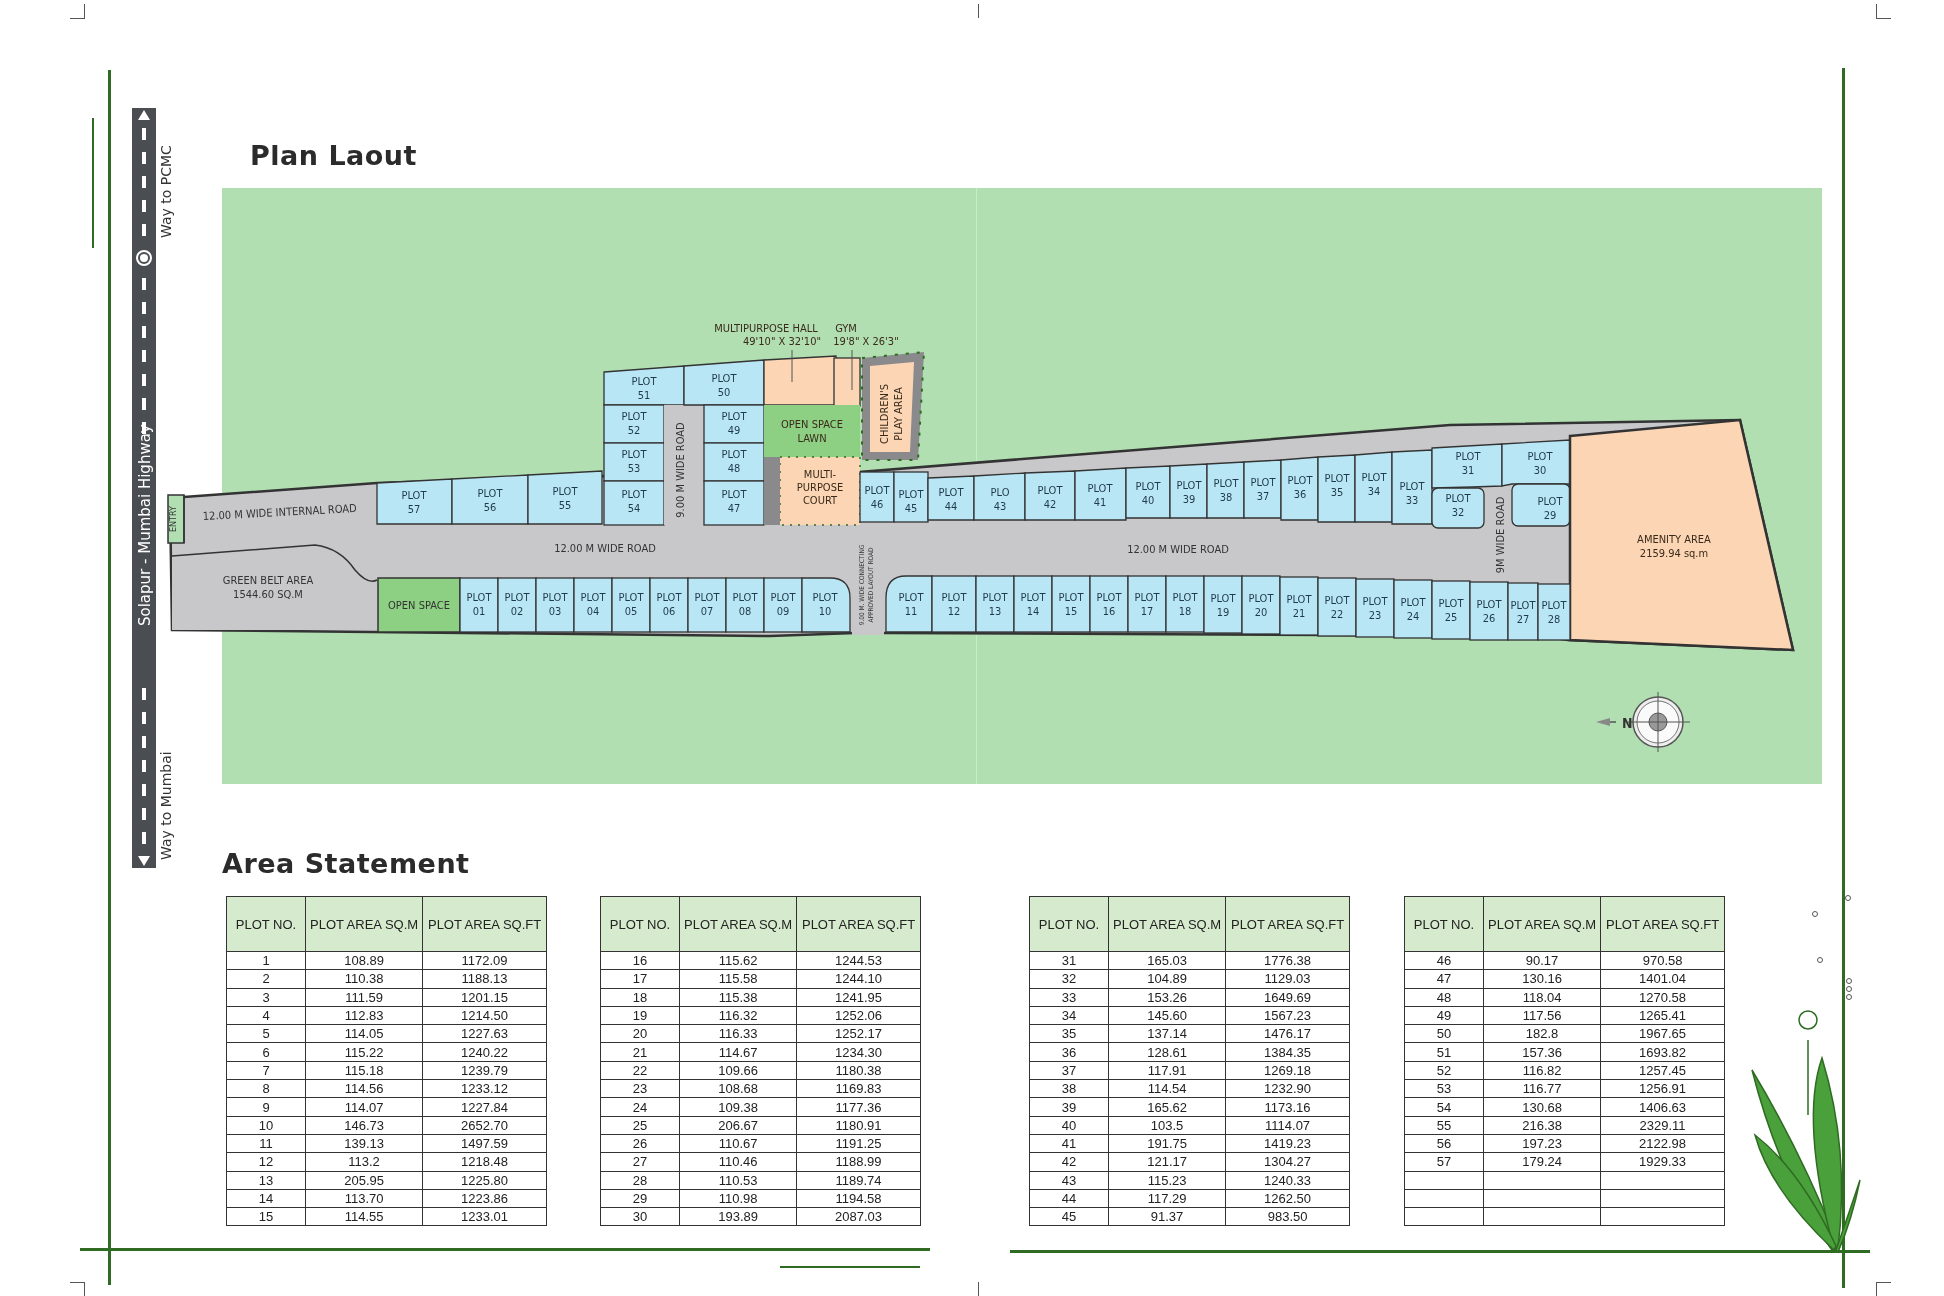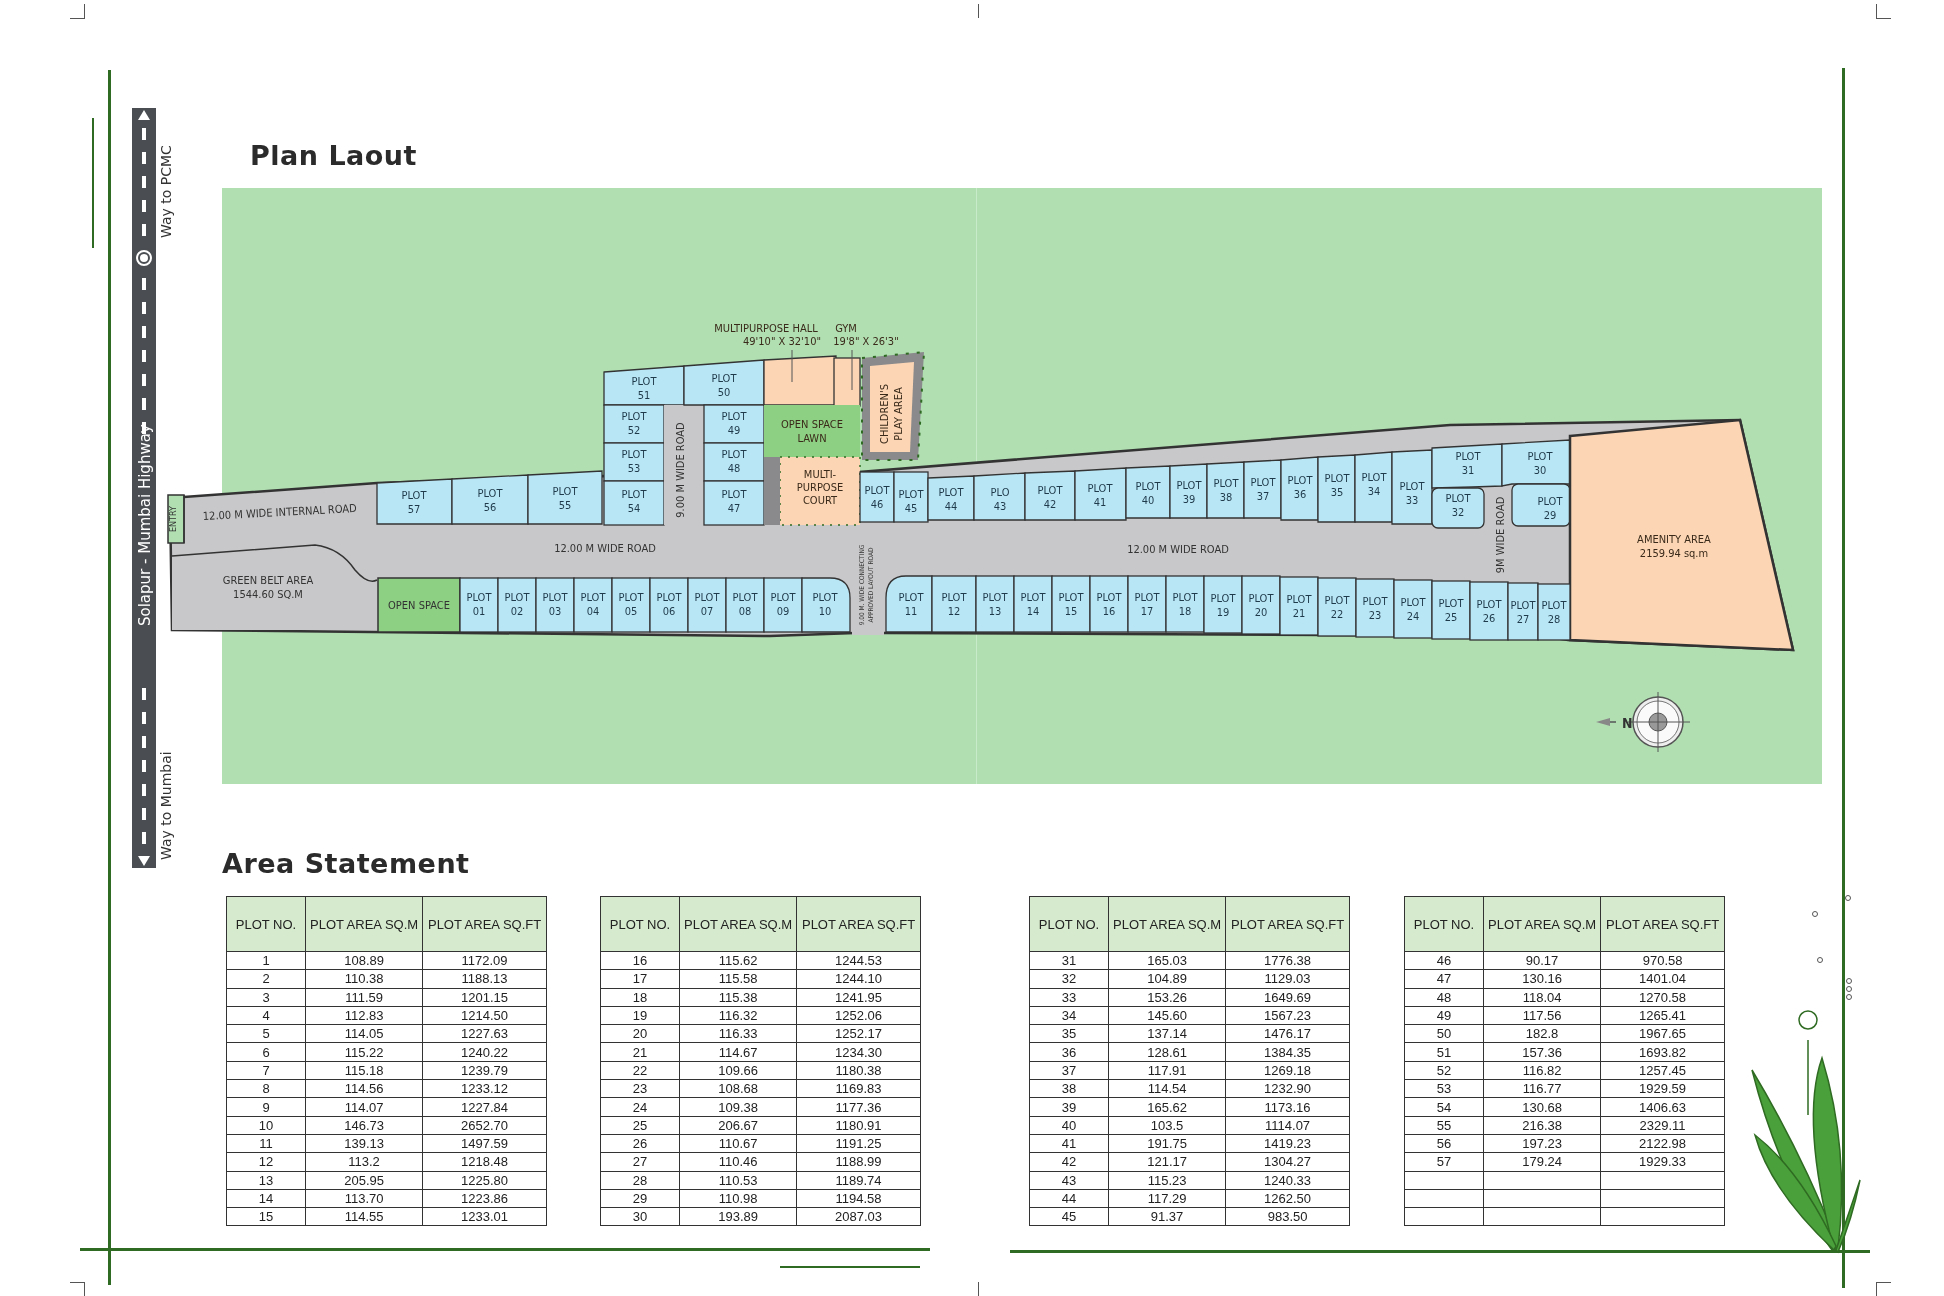--- a/index.html
+++ b/index.html
@@ -657,21 +657,21 @@
         <td>1693.82</td>
       </tr>
       <tr>
         <td>52</td>
         <td>116.82</td>
         <td>1257.45</td>
       </tr>
       <tr>
         <td>53</td>
         <td>116.77</td>
-        <td>1929.59</td>
+        <td>1256.91</td>
       </tr>
       <tr>
         <td>54</td>
         <td>130.68</td>
         <td>1406.63</td>
       </tr>
       <tr>
         <td>55</td>
         <td>216.38</td>
         <td>2329.11</td>

